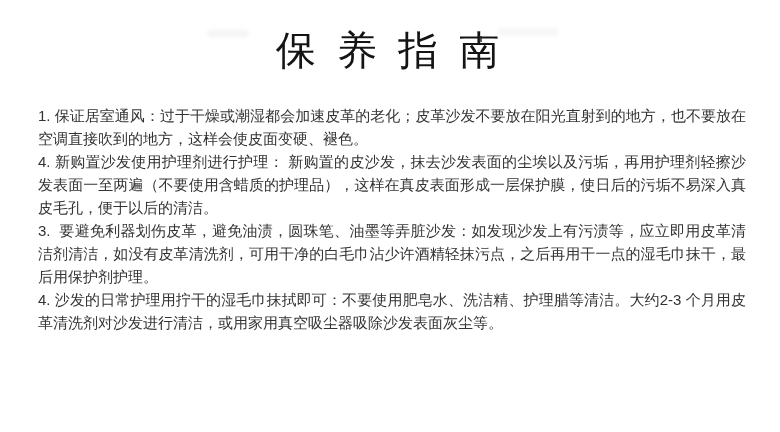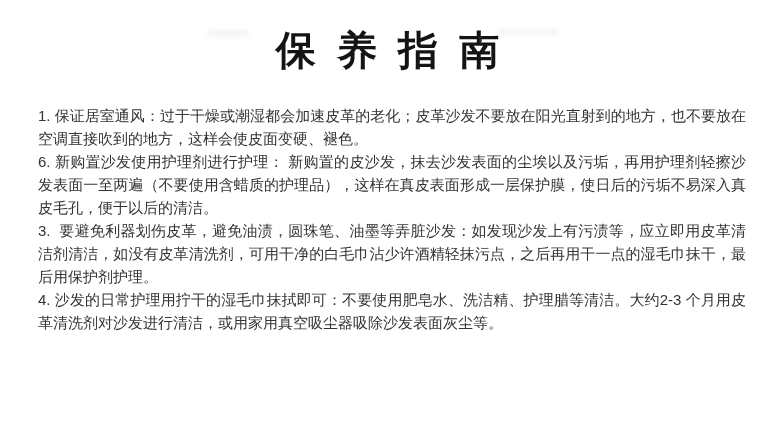--- a/index.html
+++ b/index.html
@@ -19,21 +19,21 @@
     height: 432px;
     background: #ffffff;
     position: relative;
   }
   .title {
     margin: 0;
     padding-top: 26px;
     text-align: center;
     font-size: 40px;
     line-height: 48px;
-    font-weight: 700;
+    font-weight: 400;
     letter-spacing: 5px;
     color: #141414;
     font-family: "Liberation Sans", "DejaVu Sans", sans-serif;
   }
   .content {
     margin: 30px 34px 0 38px;
     color: #333333;
     font-size: 15px;
     line-height: 23px;
     text-align: justify;
@@ -67,18 +67,18 @@
 <div class="page">
 
   <h1 class="title">保 养 指 南</h1>
 
   <span class="smudge smudge-a"></span>
   <span class="smudge smudge-b"></span>
   <span class="speck"></span>
 
   <div class="content">
     <p>1. 保证居室通风：过于干燥或潮湿都会加速皮革的老化；皮革沙发不要放在阳光直射到的地方，也不要放在空调直接吹到的地方，这样会使皮面变硬、褪色。</p>
-    <p>6. 新购置沙发使用护理剂进行护理： 新购置的皮沙发，抹去沙发表面的尘埃以及污垢，再用护理剂轻擦沙发表面一至两遍（不要使用含蜡质的护理品），这样在真皮表面形成一层保护膜，使日后的污垢不易深入真皮毛孔，便于以后的清洁。</p>
+    <p>4. 新购置沙发使用护理剂进行护理： 新购置的皮沙发，抹去沙发表面的尘埃以及污垢，再用护理剂轻擦沙发表面一至两遍（不要使用含蜡质的护理品），这样在真皮表面形成一层保护膜，使日后的污垢不易深入真皮毛孔，便于以后的清洁。</p>
     <p>3.  要避免利器划伤皮革，避免油渍，圆珠笔、油墨等弄脏沙发：如发现沙发上有污渍等，应立即用皮革清洁剂清洁，如没有皮革清洗剂，可用干净的白毛巾沾少许酒精轻抹污点，之后再用干一点的湿毛巾抹干，最后用保护剂护理。</p>
     <p>4. 沙发的日常护理用拧干的湿毛巾抹拭即可：不要使用肥皂水、洗洁精、护理腊等清洁。大约2-3 个月用皮革清洗剂对沙发进行清洁，或用家用真空吸尘器吸除沙发表面灰尘等。</p>
   </div>
 
 </div>
 
 </body></html>

